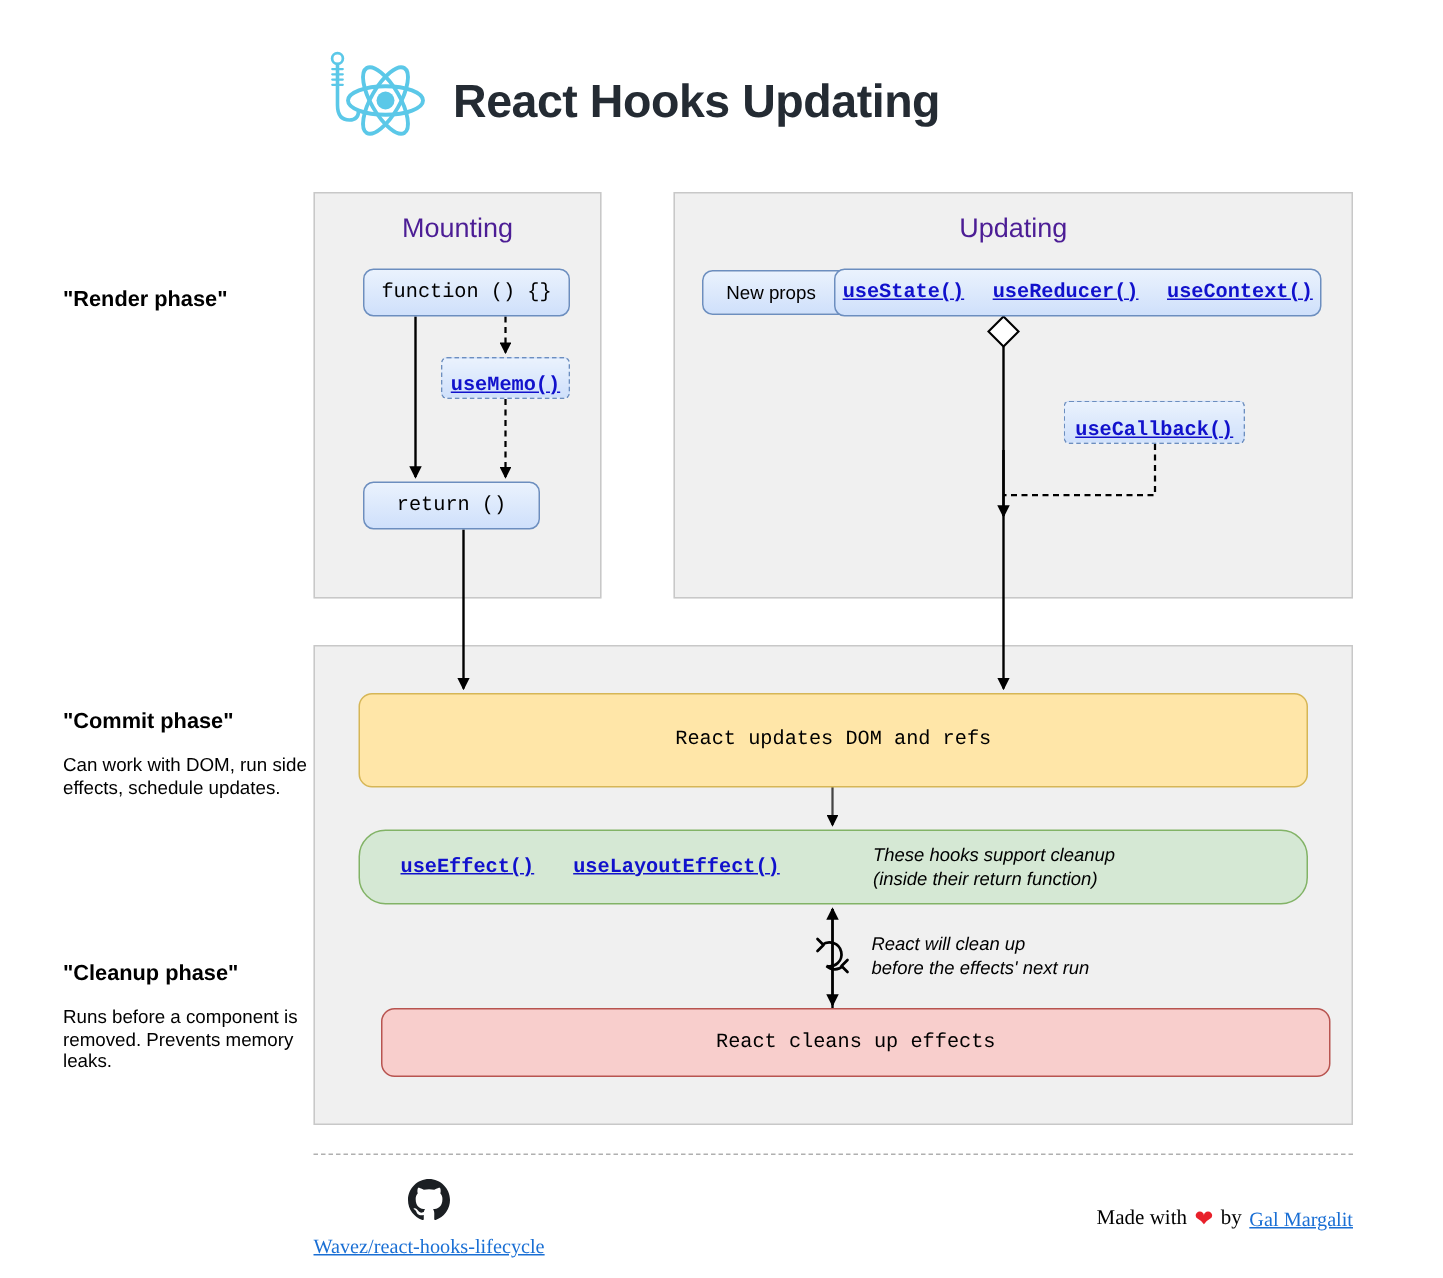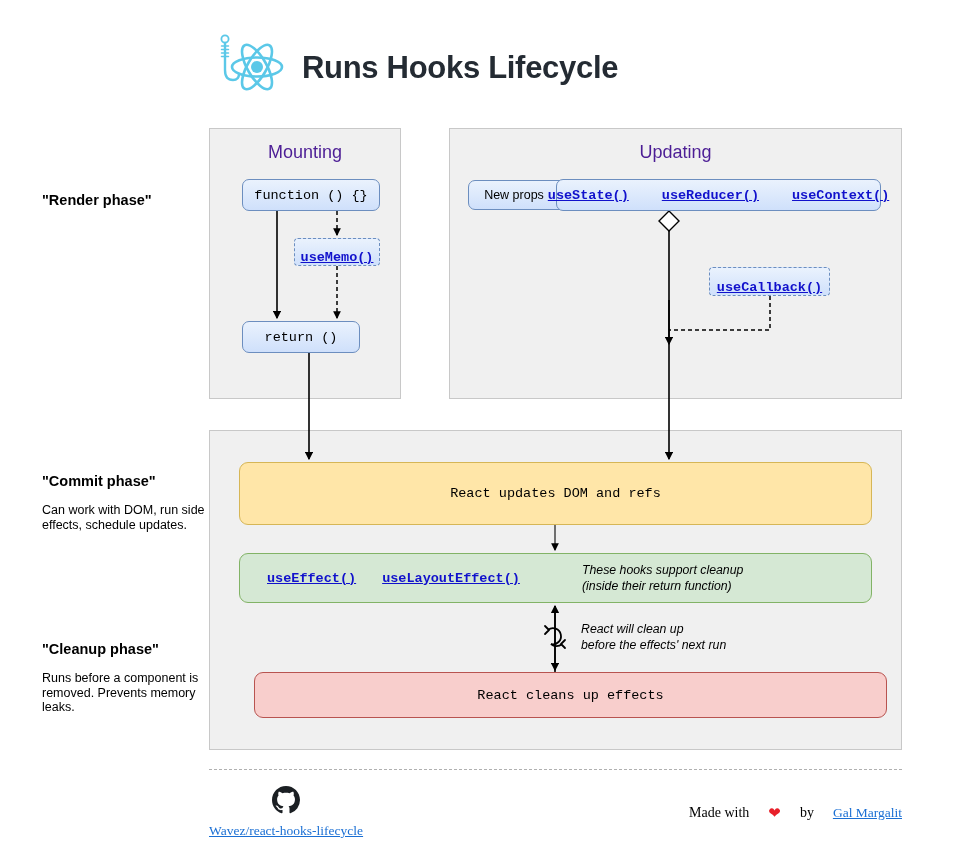--- a/index.html
+++ b/index.html
@@ -134,31 +134,32 @@
   
   #node-newprops {
     left: 468px; top: 180px; width: 92px; height: 30px;
     font-family: "Liberation Sans", sans-serif;
     font-size: 12.5px;
     border-radius: 7px 0 0 7px;
   }
   #node-hooks-update {
     left: 556px; top: 179px; width: 325px; height: 32px;
     border-radius: 7px;
-    gap: 33px;
+    gap: 19px;
   }
   #node-usecallback { left: 709px; top: 267px; width: 121px; height: 29px; }
 
   
   #node-updates-dom { left: 239px; top: 462px; width: 633px; height: 63px; }
   #node-effects {
     left: 239px; top: 553px; width: 633px; height: 50px;
     justify-content: flex-start;
     padding-left: 27px;
     gap: 26px;
+    border-radius: 18px;
   }
   #node-cleanup-red { left: 254px; top: 672px; width: 633px; height: 46px; }
 
   .annot {
     position: absolute;
     font-family: "Liberation Sans", sans-serif;
     font-style: italic;
     font-size: 12.3px;
     line-height: 15.5px;
     color: #000;
@@ -196,21 +197,21 @@
     font-family: "Liberation Serif", serif;
     font-size: 13.5px;
     color: #1a6fd4;
     text-decoration: underline;
     white-space: nowrap;
     cursor: pointer;
   }
   #footer-right {
     display: flex;
     align-items: flex-end;
-    gap: 19px;
+    gap: 5px;
     font-family: "Liberation Serif", serif;
     font-size: 14px;
     color: #000;
   }
   #heart-icon { color: #e8202a; font-size: 15px; line-height: 1; }
 </style>
 </head>
 <body>
 
 <div id="header">
@@ -225,21 +226,21 @@
       <line x1="13.5" y1="26.5" x2="20.5" y2="26.5"></line>
     </g>
 
     <g transform="translate(49,37)">
       <circle cx="0" cy="0" r="6" fill="#5bc8e8"></circle>
       <ellipse cx="0" cy="0" rx="25" ry="9.5" fill="none" stroke="#5bc8e8" stroke-width="2.6"></ellipse>
       <ellipse cx="0" cy="0" rx="25" ry="9.5" fill="none" stroke="#5bc8e8" stroke-width="2.6" transform="rotate(60)"></ellipse>
       <ellipse cx="0" cy="0" rx="25" ry="9.5" fill="none" stroke="#5bc8e8" stroke-width="2.6" transform="rotate(120)"></ellipse>
     </g>
   </svg>
-  <div id="title">Runs Hooks Lifecycle</div>
+  <div id="title">React Hooks Updating</div>
 </div>
 
 <div class="phase" id="phase-render">
   <div class="phase-title">"Render phase"</div>
 </div>
 <div class="phase" id="phase-commit">
   <div class="phase-title">"Commit phase"</div>
   <div class="phase-desc">Can work with DOM, run side effects, schedule updates.</div>
 </div>
 <div class="phase" id="phase-cleanup">

